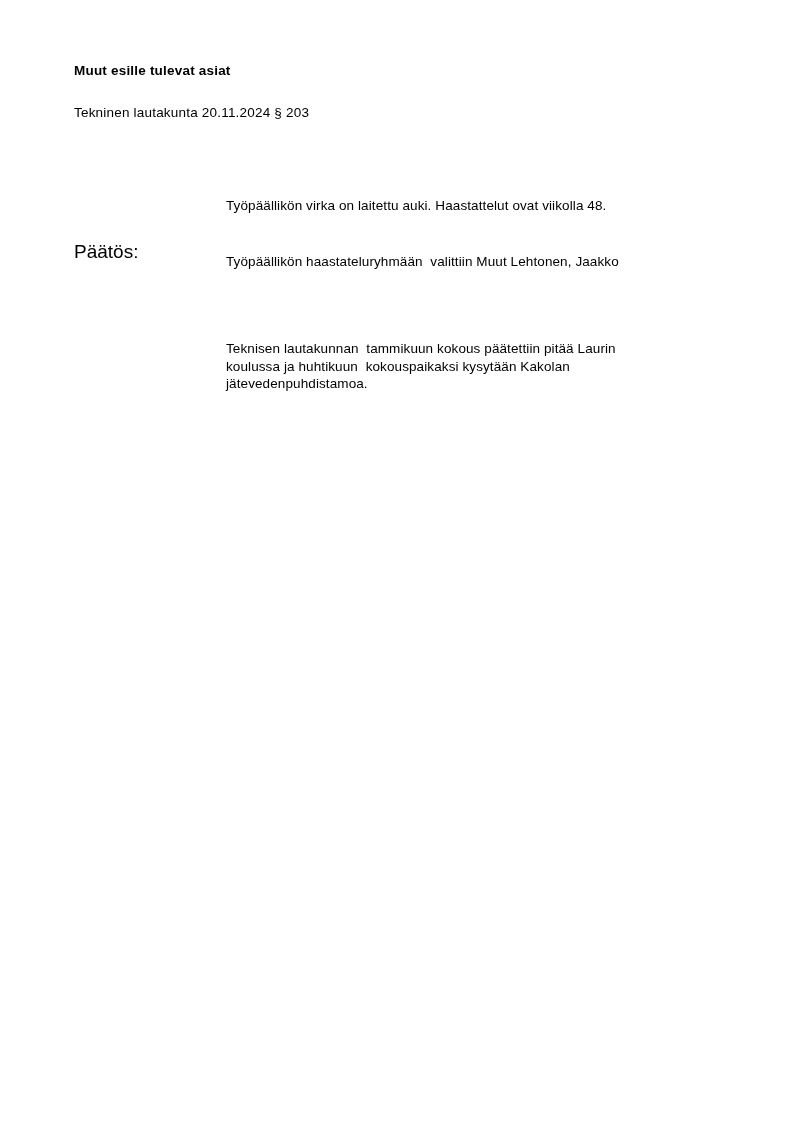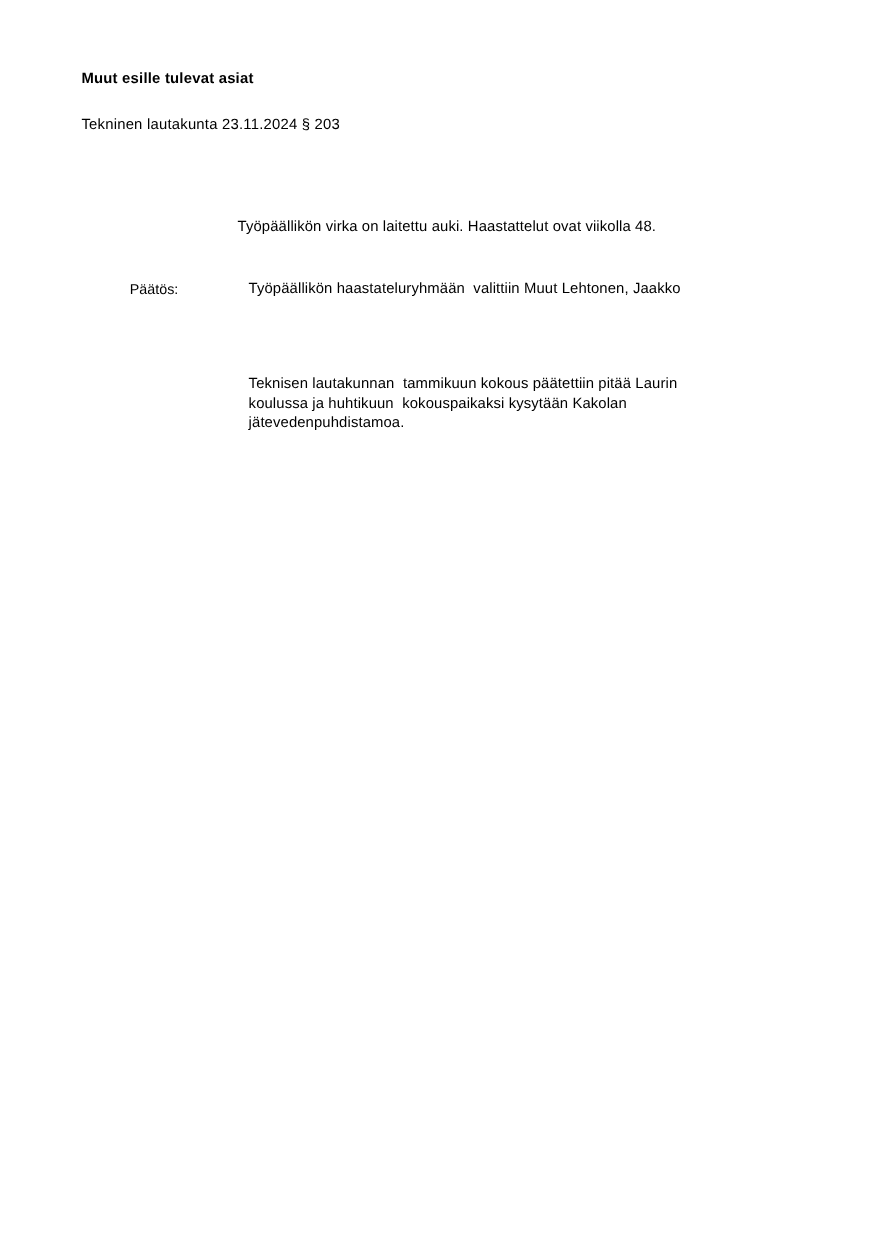--- a/index.html
+++ b/index.html
@@ -39,32 +39,31 @@
     letter-spacing: 0.2px;
     white-space: nowrap;
   }
   .body-block {
     position: absolute;
     font-size: 13.5px;
     line-height: 17.5px;
     letter-spacing: 0.1px;
   }
   .block-intro {
-    left: 216px;
+    left: 226px;
     top: 197px;
     width: 470px;
   }
   .label-paatos {
     position: absolute;
     left: 74px;
-    top: 254px;
-    font-size: 13px;
+    top: 243px;
+    font-size: 19px;
     line-height: 17.5px;
     white-space: nowrap;
-    margin-left: 44px;
   }
   .block-decision {
     left: 226px;
     top: 253px;
     width: 472px;
   }
   .block-extra {
     left: 226px;
     top: 308px;
     width: 465px;
@@ -75,21 +74,21 @@
     white-space: pre;
   }
 </style>
 </head>
 <body>
 
 <div class="page">
 
   <div class="doc-title">Muut esille tulevat asiat</div>
 
-  <div class="doc-subtitle">Tekninen lautakunta  23.11.2024 § 203</div>
+  <div class="doc-subtitle">Tekninen lautakunta  20.11.2024 § 203</div>
 
   <div class="body-block block-intro">
     <span class="line">Työpäällikön virka on laitettu auki. Haastattelut ovat viikolla 48.</span>
   </div>
 
   <div class="label-paatos">Päätös:</div>
 
   <div class="body-block block-decision">
     <span class="line">Työpäällikön haastateluryhmään  valittiin Muut Lehtonen, Jaakko</span>
   </div>

